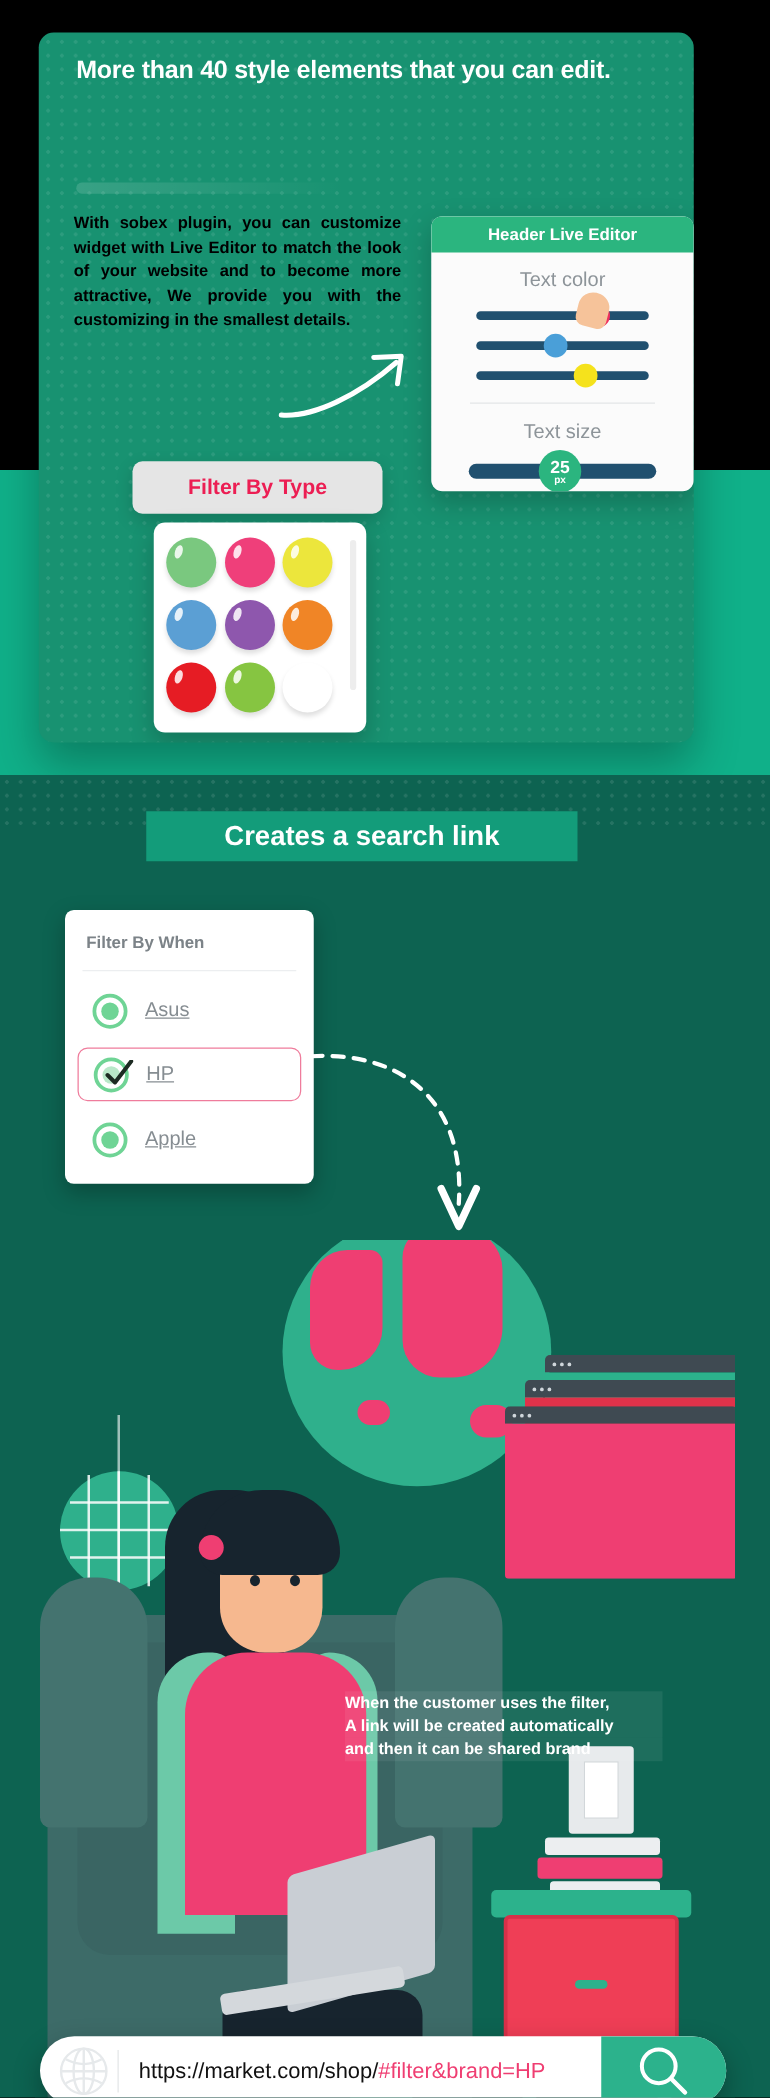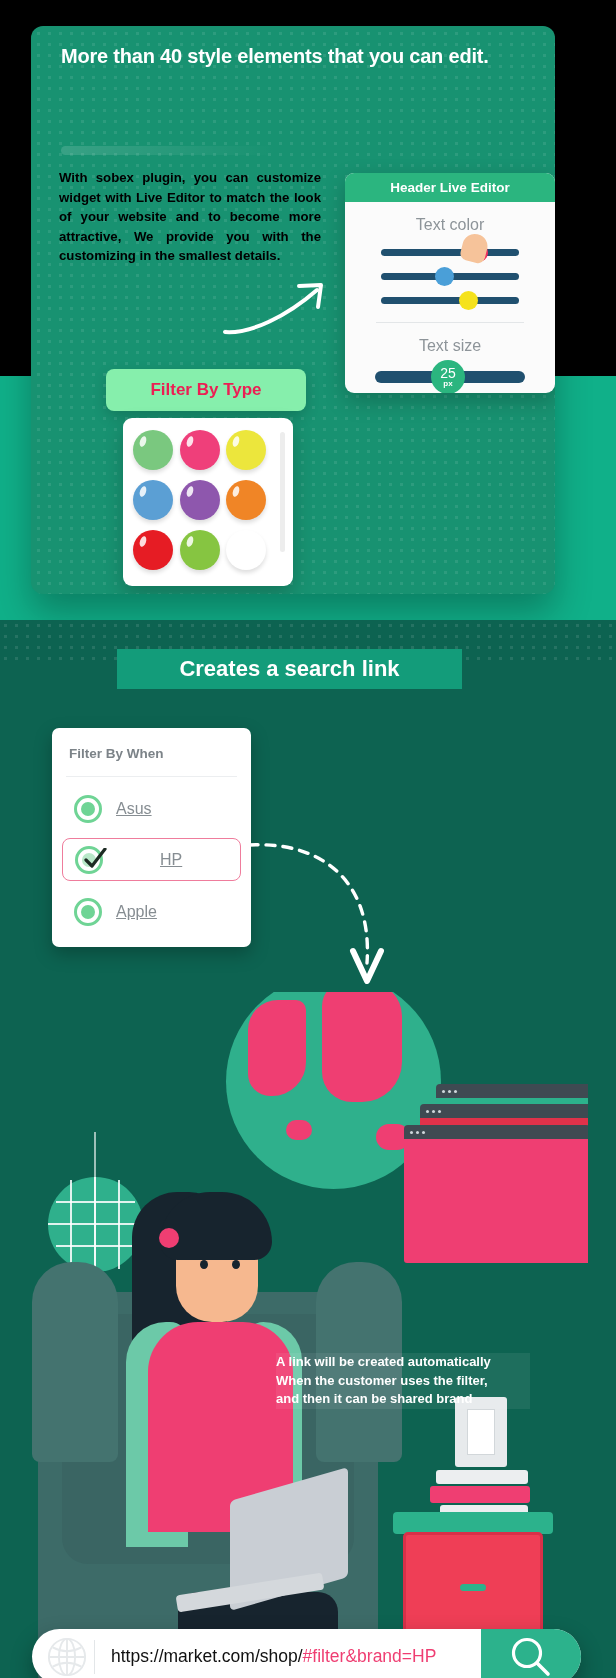--- a/index.html
+++ b/index.html
@@ -73,30 +73,30 @@
     transform:rotate(14deg);
   }
   #size-row{ position:relative; width:150px; height:20px; margin:12px auto 0; }
   #size-track{ position:absolute; top:4px; left:0; width:150px; height:12px;
                background:#20506f; border-radius:7px; }
   #size-bubble{
     position:absolute; left:56px; top:-7px; width:34px; height:34px;
     border-radius:50%; background:#2bb57f; color:#fff; text-align:center;
     display:flex; flex-direction:column; justify-content:center; line-height:1;
   }
-  #size-bubble .n{ font-size:14px; font-weight:normal; }
+  #size-bubble .n{ font-size:14px; font-weight:bold; }
   #size-bubble .u{ font-size:8px; font-weight:bold; }
 
   
   #s1-arrow{ position:absolute; left:190px; top:250px; width:135px; height:60px; }
 
   
   #fbt-pill{
     position:absolute; left:75px; top:343px; width:200px; height:42px;
-    background:#86efac; border-radius:8px;
+    background:#e5e5e5; border-radius:8px;
     display:flex; align-items:center; justify-content:center;
     color:#ec1e53; font-size:17px; font-weight:bold;
     box-shadow:0 5px 14px rgba(0,0,0,.17);
   }
   #fbt-card{
     position:absolute; left:92px; top:392px; width:170px; height:168px;
     background:#fff; border-radius:9px; box-shadow:0 8px 20px rgba(0,0,0,.2);
   }
   #fbt-grid{
     position:absolute; left:10px; top:12px; width:134px;
@@ -132,21 +132,21 @@
   }
   #brand-title{
     position:absolute; left:17px; top:18px; color:#7c8388;
     font-size:13.5px; font-weight:bold;
   }
   #brand-sep{ position:absolute; left:14px; top:48px; width:171px; height:1px; background:#eceef0; }
   .brow{
     position:absolute; left:10px; width:179px; height:43px;
     display:flex; align-items:center; border-radius:8px;
   }
-  .brow.sel{ border:1.6px solid #ef7c9c;gap:43px; }
+  .brow.sel{ border:1.6px solid #ef7c9c; }
   .radio{
     width:28px; height:28px; border-radius:50%; margin-left:12px;
     border:3.4px solid #6fd495; position:relative;
     display:flex; align-items:center; justify-content:center; flex:0 0 auto;
   }
   .radio .dot{ width:14px; height:14px; border-radius:50%; background:#6fd495; }
   .radio .chk{ position:absolute; left:3px; top:-1px; width:26px; height:22px; }
   .brow .bl{ margin-left:14px; color:#868d92; font-size:16px;text-decoration:underline; }
 
   #para{
@@ -410,22 +410,22 @@
     <div class="book" style="left:402px;top:494px;width:100px;height:17px;background:#ef3e72;"></div>
     <div class="book" style="left:412px;top:513px;width:88px;height:13px;background:#eceef0;"></div>
     <div class="tabletop"></div>
     <div class="table"></div>
     <div class="gl" style="position:absolute;left:432px;top:592px;width:26px;height:7px;border-radius:4px;background:#2cb28c;"></div>
     <div class="table-leg" style="left:390px;"></div>
     <div class="table-leg" style="left:498px;"></div>
   </div>
 
   <div id="para">
+    <span class="pl">When the customer uses the filter,</span>
     <span class="pl">A link will be created automatically</span>
-    <span class="pl">When the customer uses the filter,</span>
     <span class="pl">and then it can be shared brand</span>
   </div>
 
   <div id="searchbar">
     <svg id="globe-ic" viewBox="0 0 44 44">
       <circle cx="22" cy="22" r="19" fill="none" stroke="#e6e9eb" stroke-width="2"></circle>
       <ellipse cx="22" cy="22" rx="8.5" ry="19" fill="none" stroke="#e6e9eb" stroke-width="2"></ellipse>
       <line x1="3" y1="22" x2="41" y2="22" stroke="#e6e9eb" stroke-width="2"></line>
       <line x1="22" y1="3" x2="22" y2="41" stroke="#e6e9eb" stroke-width="2"></line>
       <path d="M7 12 Q22 20 37 12" fill="none" stroke="#e6e9eb" stroke-width="2"></path>

